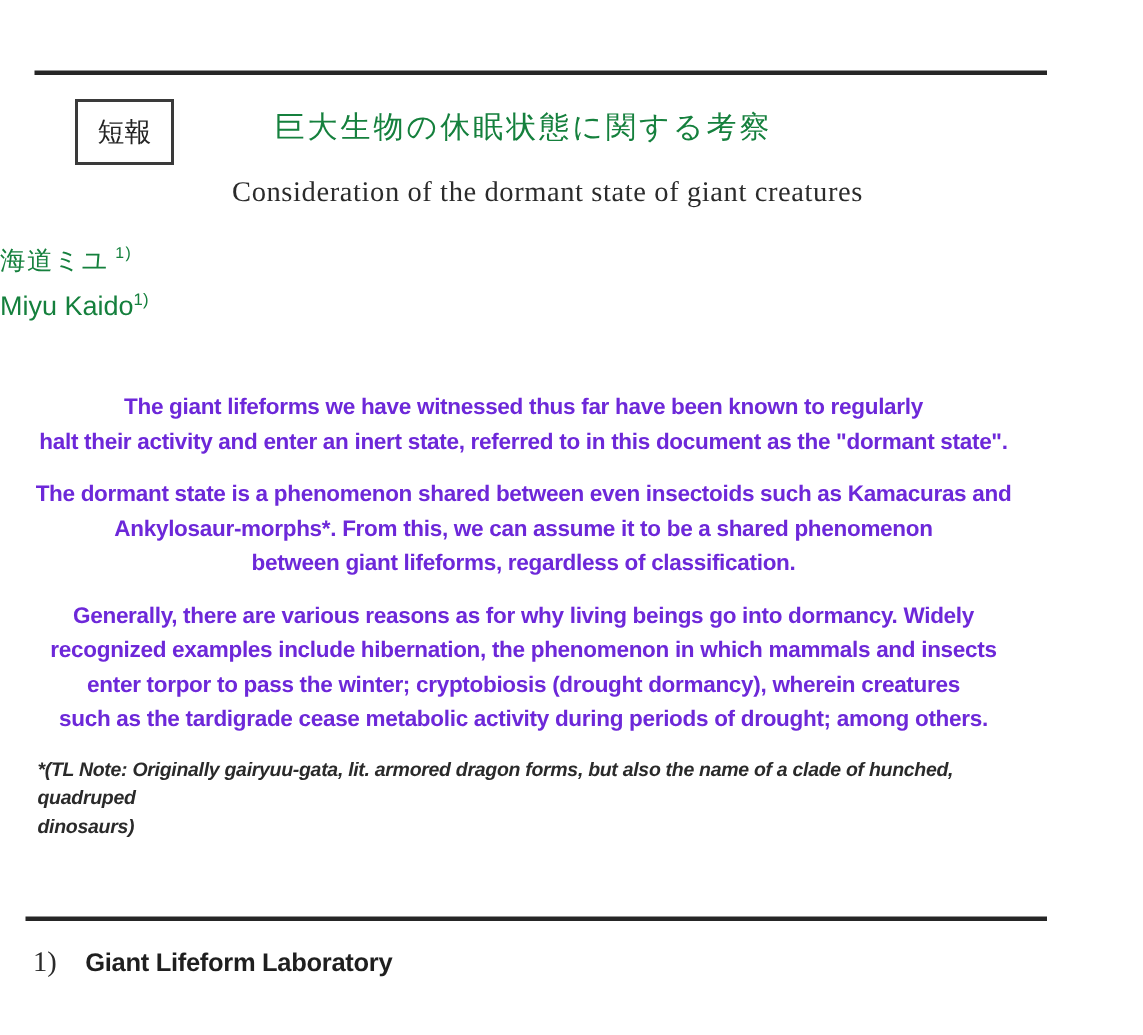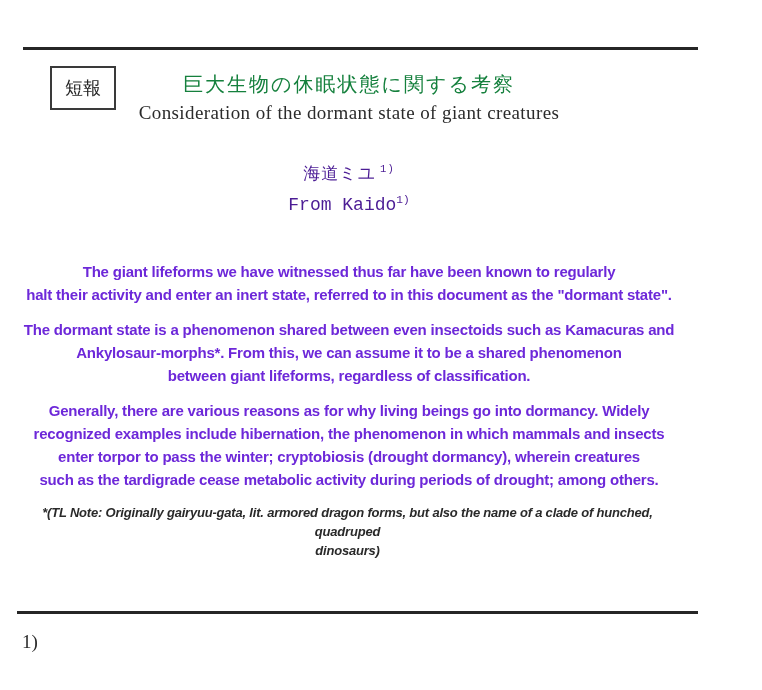--- a/index.html
+++ b/index.html
@@ -46,36 +46,35 @@
     font-weight: normal;
     font-size: 20px;
     letter-spacing: 2px;
     color: #15803d;
   }
   .title-en {
     position: absolute;
     top: 102px;
     left: 0;
     width: 100%;
-    margin: 0;
+    margin: 16px;
     text-align: center;
     font-family: "Liberation Serif", serif;
     font-weight: normal;
     font-size: 19px;
     letter-spacing: 0.4px;
     color: #2b2b2b;
   }
 
   .author-line {
     position: absolute;
     left: 0;
     width: 100%;
-    text-align: center;
-    font-family: Liberation Mono, monospace;
-    color: #4c1d95;
+    font-family: Liberation Sans, sans-serif;
+    color: #15803d;
   }
   .author-ja { top: 162px; font-size: 17px; letter-spacing: 1px; }
   .author-en { top: 194px; font-size: 18px; }
   .author-line sup { font-size: 0.62em; }
   .author-ja sup { margin-left: 4px; }
 
   .body-block {
     position: absolute;
     top: 260px;
     left: 8px;
@@ -87,21 +86,21 @@
     white-space: pre-line;
     font-weight: bold;
     font-size: 15px;
     line-height: 23px;
     letter-spacing: -0.2px;
     color: #6d28d9;
   }
   .footnote {
     margin: 0;
     padding: 0 20px 0 17px;
-    text-align: center;
+    text-align: left;
     white-space: pre-line;
     font-weight: bold;
     font-style: italic;
     font-size: 13px;
     line-height: 19px;
     letter-spacing: -0.2px;
     color: #2a2a2a;
   }
 
   .footer-line {
@@ -135,36 +134,37 @@
     <span>短報</span>
   </div>
 
   <h1 class="title-ja">巨大生物の休眠状態に関する考察</h1>
   <h2 class="title-en">Consideration of the dormant state of giant creatures</h2>
 
   <div class="author-line author-ja">
     <span>海道ミユ</span><sup>1)</sup>
   </div>
   <div class="author-line author-en">
-    <span>From Kaido</span><sup>1)</sup>
+    <span>Miyu Kaido</span><sup>1)</sup>
   </div>
 
   <div class="body-block">
     <p class="para">The giant lifeforms we have witnessed thus far have been known to regularly
 halt their activity and enter an inert state, referred to in this document as the "dormant state".</p>
     <p class="para">The dormant state is a phenomenon shared between even insectoids such as Kamacuras and
 Ankylosaur-morphs*. From this, we can assume it to be a shared phenomenon
 between giant lifeforms, regardless of classification.</p>
     <p class="para">Generally, there are various reasons as for why living beings go into dormancy. Widely
 recognized examples include hibernation, the phenomenon in which mammals and insects
 enter torpor to pass the winter; cryptobiosis (drought dormancy), wherein creatures
 such as the tardigrade cease metabolic activity during periods of drought; among others.</p>
     <p class="footnote">*(TL Note: Originally gairyuu-gata, lit. armored dragon forms, but also the name of a clade of hunched, quadruped
 dinosaurs)</p>
   </div>
 
   <div class="rule rule-bottom"></div>
 
   <div class="footer-line">
     <span class="affil-ref">1)</span>
+    <span class="affil-name">Giant Lifeform Laboratory</span>
   </div>
 
 </div>
 
 </body></html>

